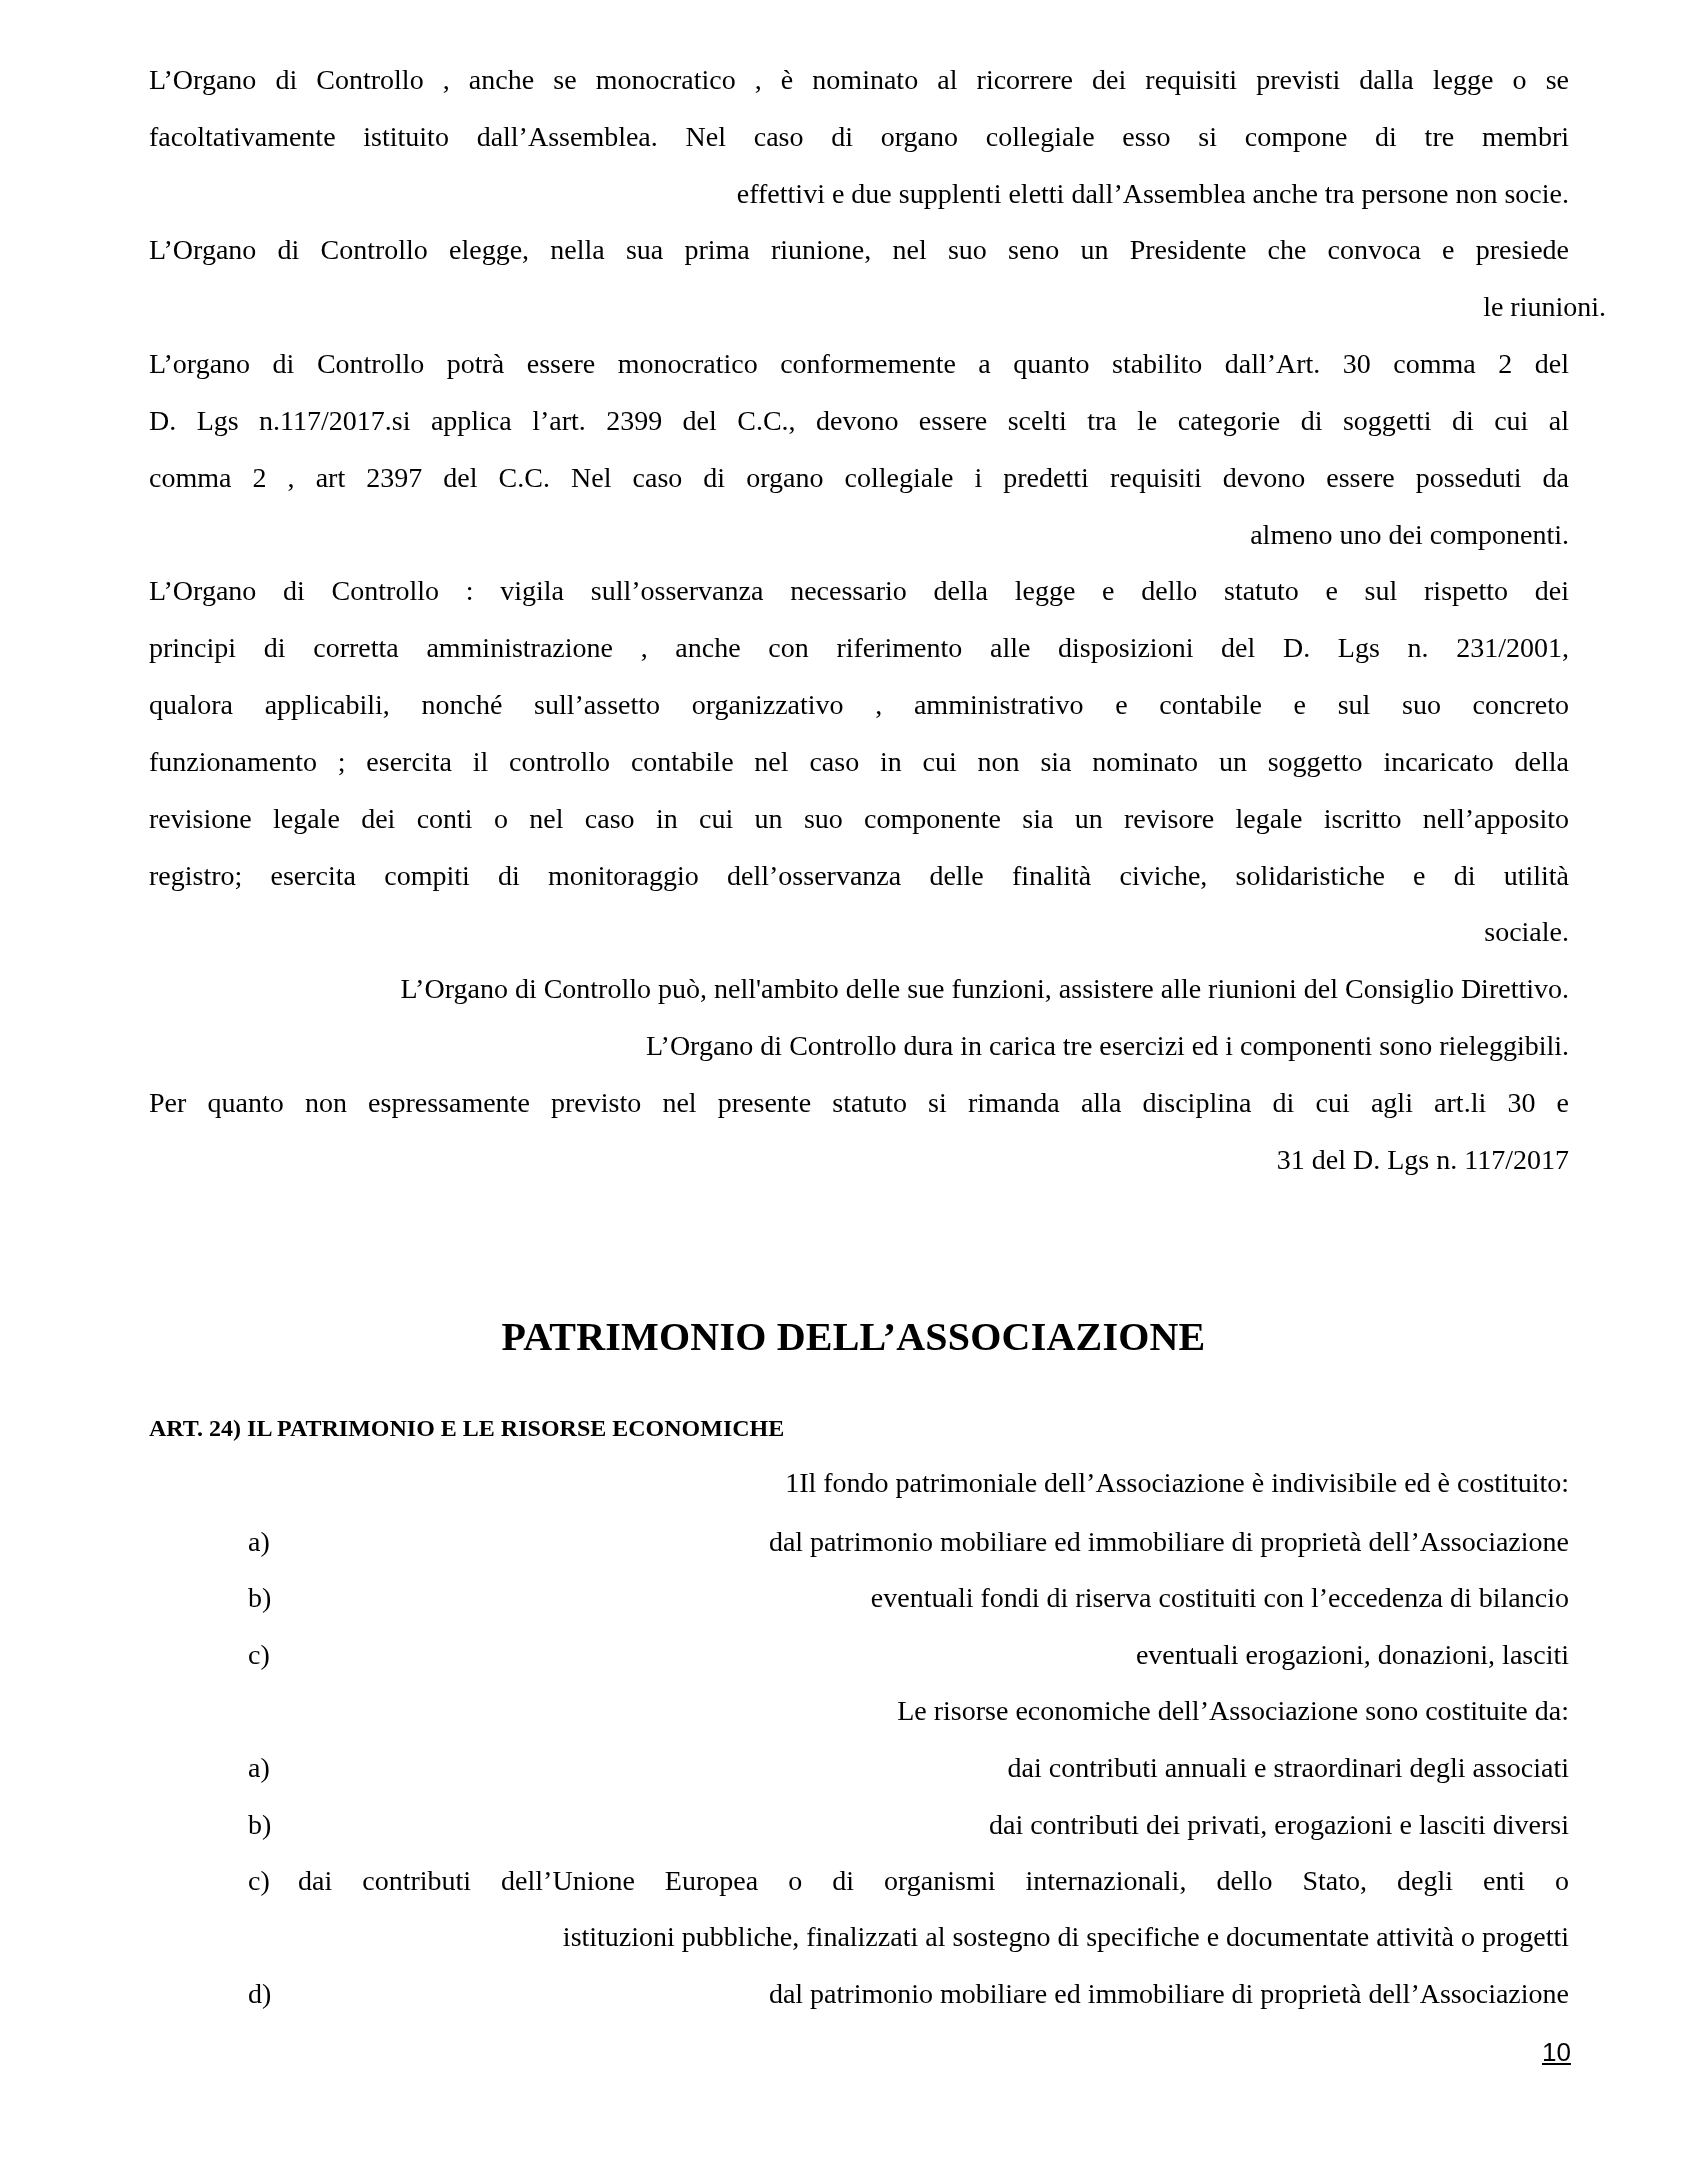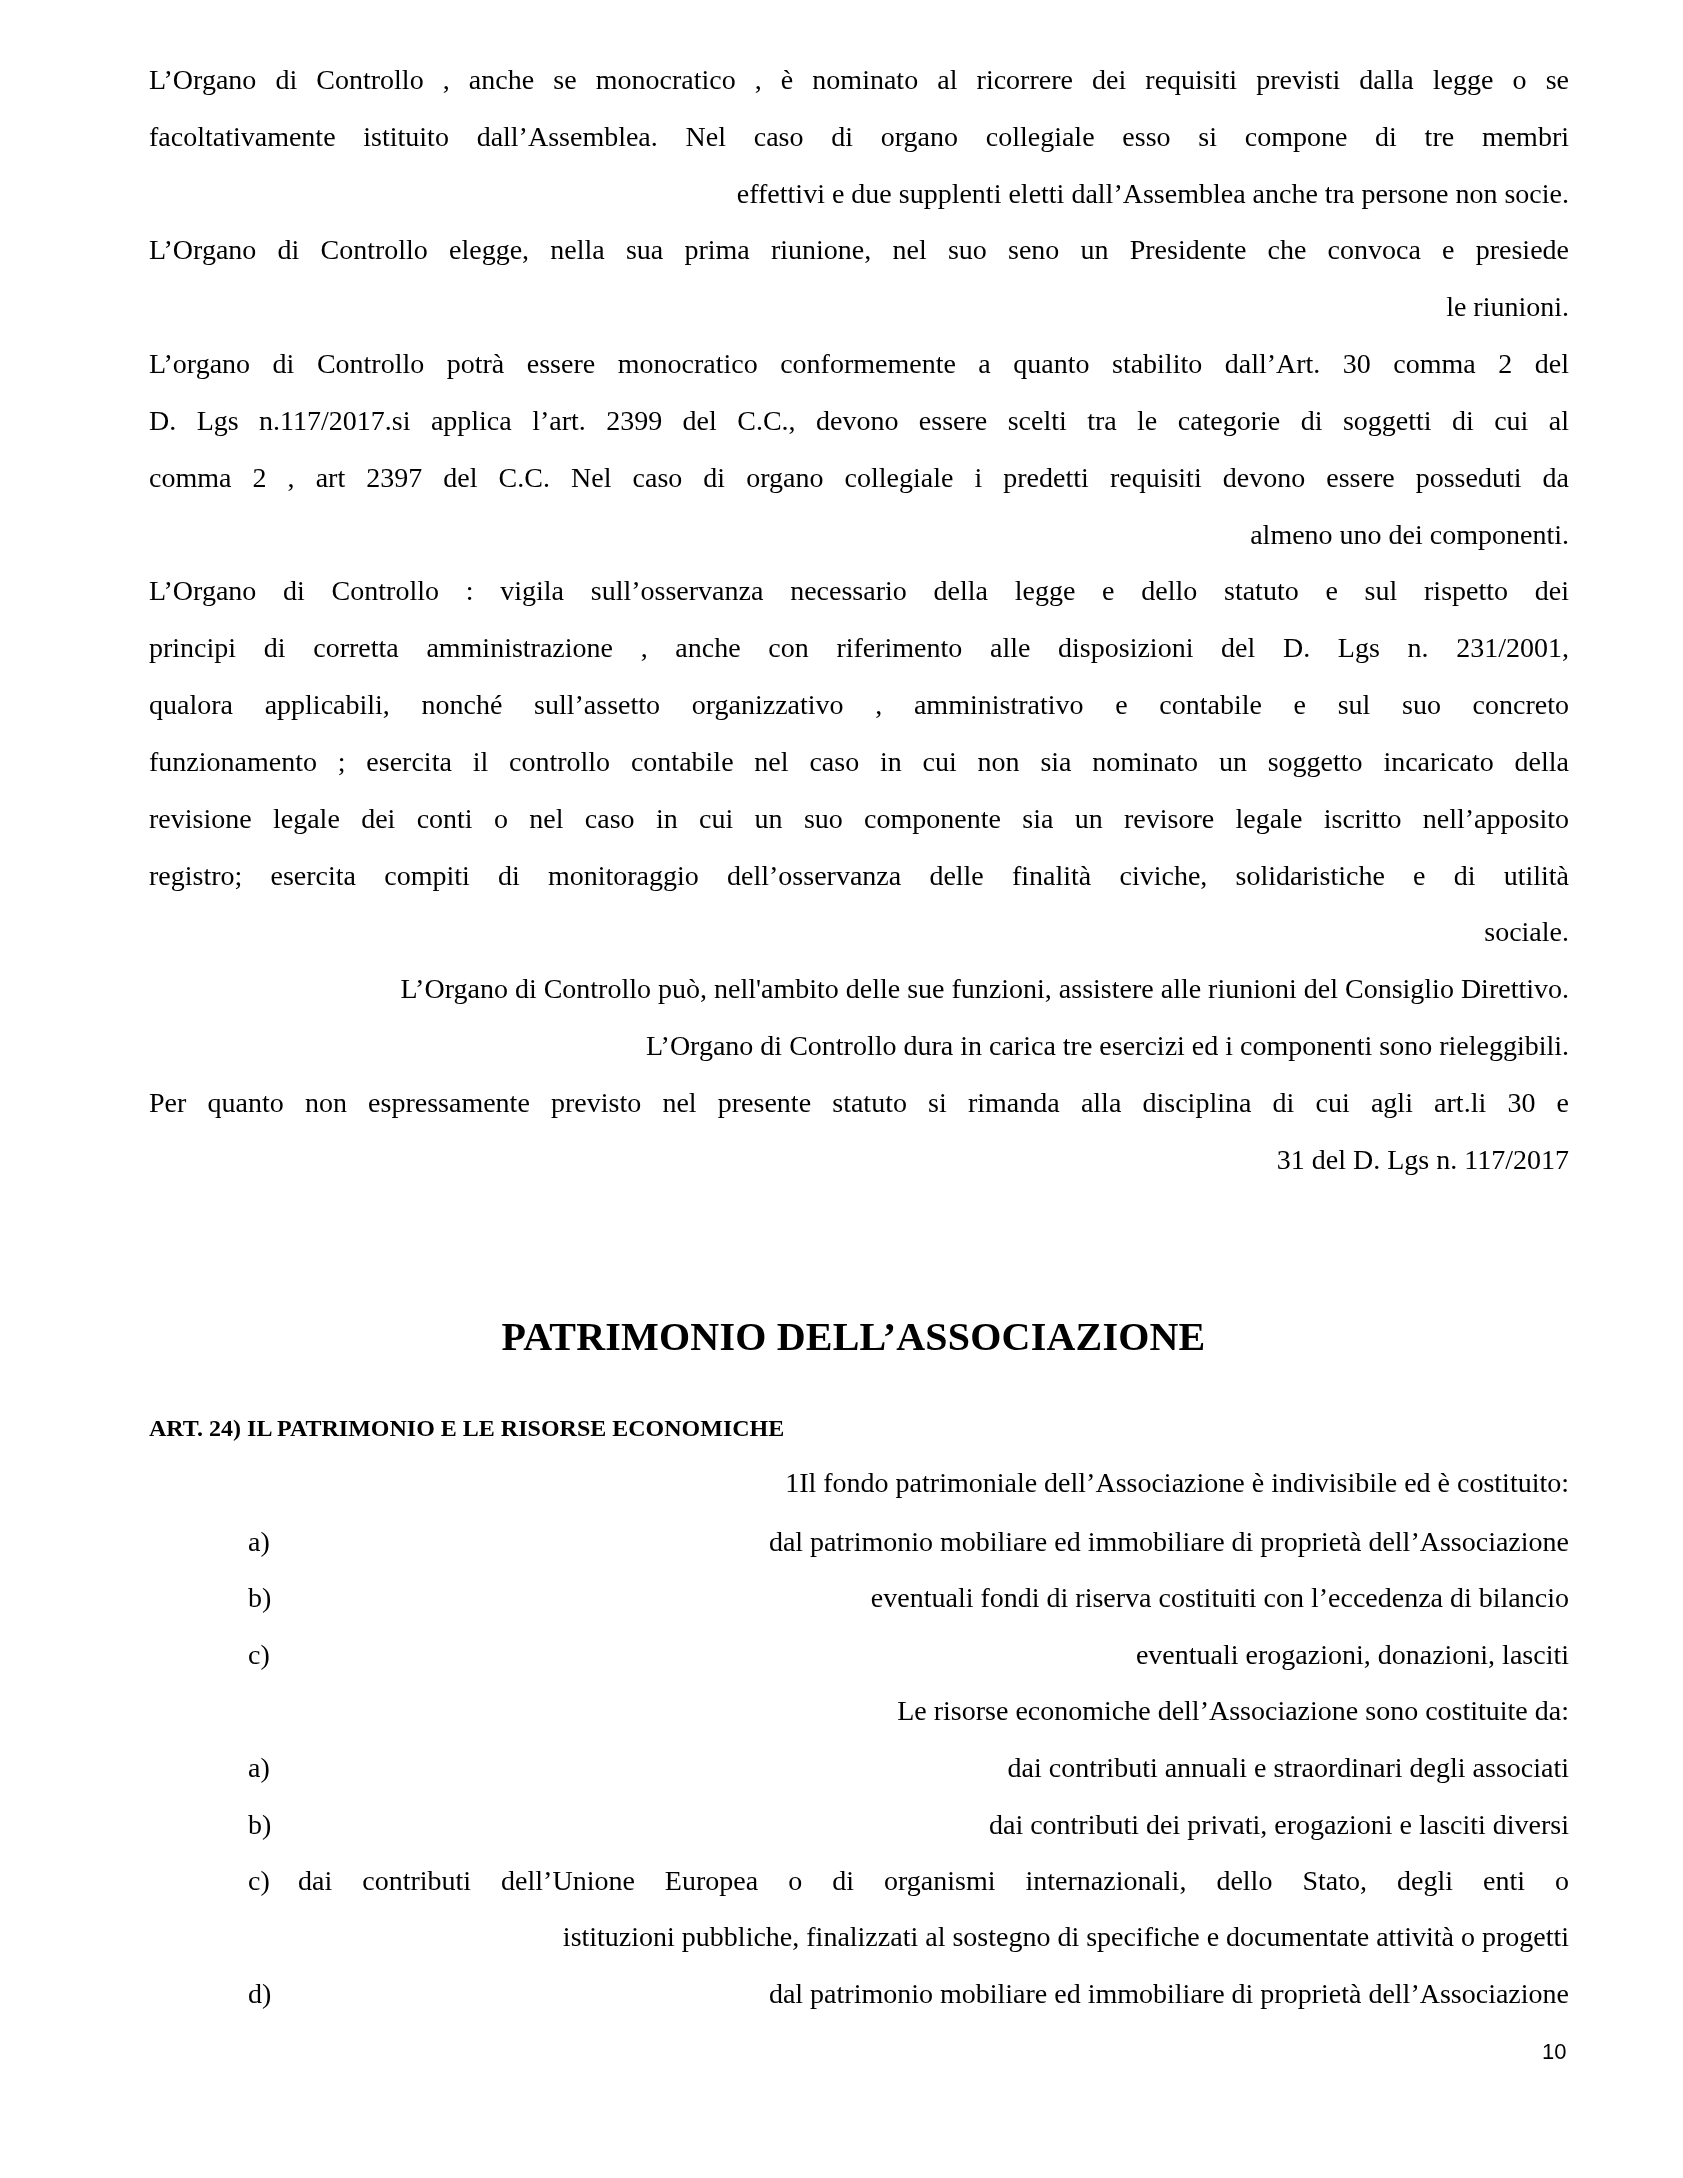--- a/index.html
+++ b/index.html
@@ -23,34 +23,34 @@
     position: absolute; left: 137px;
     font-family: "Liberation Serif", "DejaVu Serif", serif;
     font-weight: bold; font-size: 24px; line-height: 34px; top: 1411px; white-space: nowrap;
   }
   .li { position: absolute; left: 236px; width: 1321px; }
   .li .marker { position: absolute; left: 0; top: 0; }
   .li .txt { position: absolute; left: 50px; right: 0; top: 0; }
   .li .line { position: relative; }
   .page-number {
     position: absolute; left: 1530px; top: 2039px;
-    font-family: "Liberation Sans", "DejaVu Sans", sans-serif; font-size: 22px; line-height: 26px;
+    font-family: "Liberation Sans", "DejaVu Sans", sans-serif; font-size: 26px; line-height: 26px; text-decoration: underline;
   }
 </style>
 </head>
 <body>
 
 <div class="page">
 
   <div class="col" style="top:63px;">
     <div class="line just" style="top:0px;">L’Organo di Controllo , anche se monocratico , è nominato al ricorrere dei requisiti previsti dalla legge o se</div>
     <div class="line just" style="top:57px;">facoltativamente istituito dall’Assemblea. Nel caso di organo collegiale esso si compone di tre membri</div>
     <div class="line left" style="top:114px;">effettivi e due supplenti eletti dall’Assemblea anche tra persone non socie.</div>
     <div class="line just" style="top:170px;">L’Organo di Controllo elegge, nella sua prima riunione, nel suo seno un Presidente che convoca e presiede</div>
-    <div class="line left" style="top:227px;">le riunioni.</div>
+    <div class="line left" style="top:227px;margin-left:37px;">le riunioni.</div>
     <div class="line just" style="top:284px;">L’organo di Controllo potrà essere monocratico conformemente a quanto stabilito dall’Art. 30 comma 2 del</div>
     <div class="line just" style="top:341px;">D. Lgs n.117/2017.si applica l’art. 2399 del C.C., devono essere scelti tra le categorie di soggetti di cui al</div>
     <div class="line just" style="top:398px;">comma 2 , art 2397 del C.C. Nel caso di organo collegiale i predetti requisiti devono essere posseduti da</div>
     <div class="line left" style="top:455px;">almeno uno dei componenti.</div>
     <div class="line just" style="top:511px;">L’Organo di Controllo : vigila sull’osservanza necessario della legge e dello statuto e sul rispetto dei</div>
     <div class="line just" style="top:568px;">principi di corretta amministrazione , anche con riferimento alle disposizioni del D. Lgs n. 231/2001,</div>
     <div class="line just" style="top:625px;">qualora applicabili, nonché sull’assetto organizzativo , amministrativo e contabile e sul suo concreto</div>
     <div class="line just" style="top:682px;">funzionamento ; esercita il controllo contabile nel caso in cui non sia nominato un soggetto incaricato della</div>
     <div class="line just" style="top:739px;">revisione legale dei conti o nel caso in cui un suo componente sia un revisore legale iscritto nell’apposito</div>
     <div class="line just" style="top:796px;">registro; esercita compiti di monitoraggio dell’osservanza delle finalità civiche, solidaristiche e di utilità</div>

